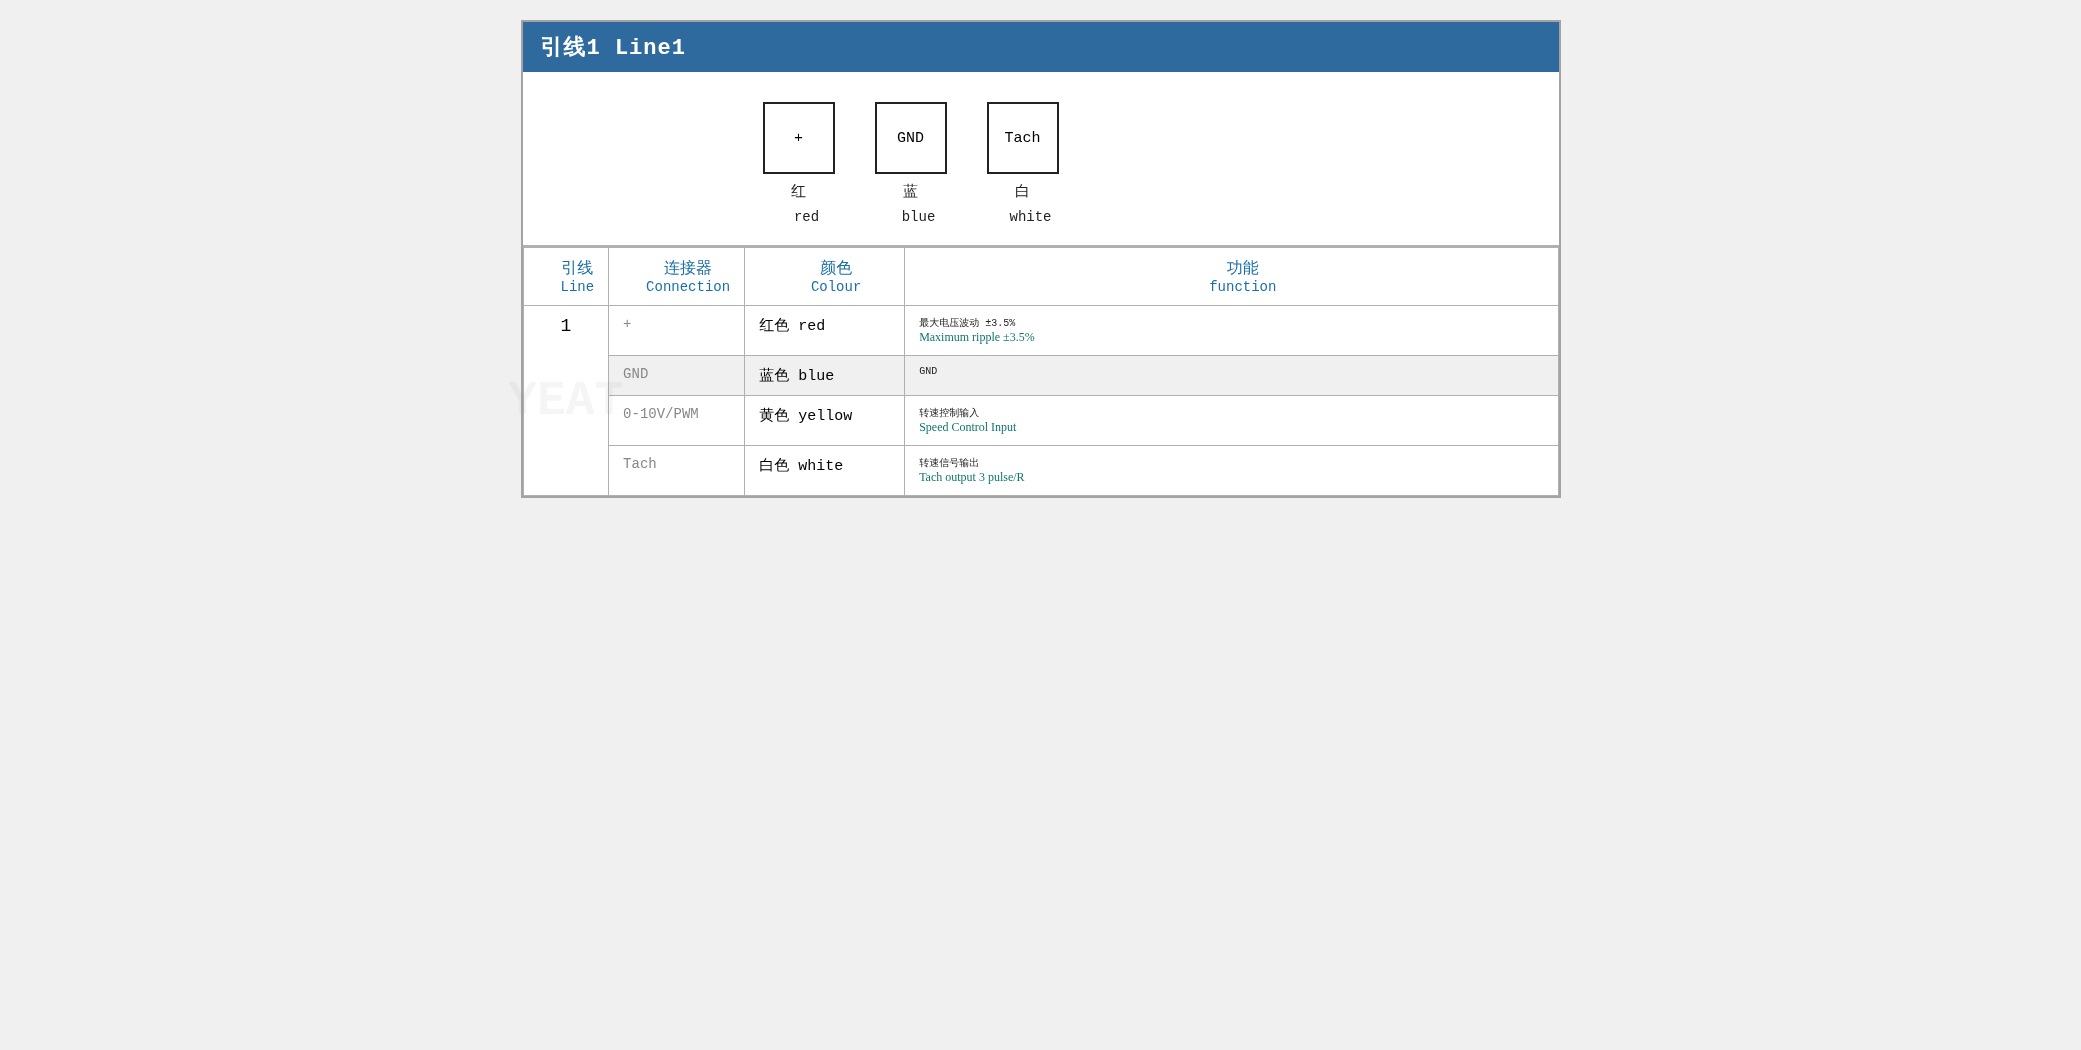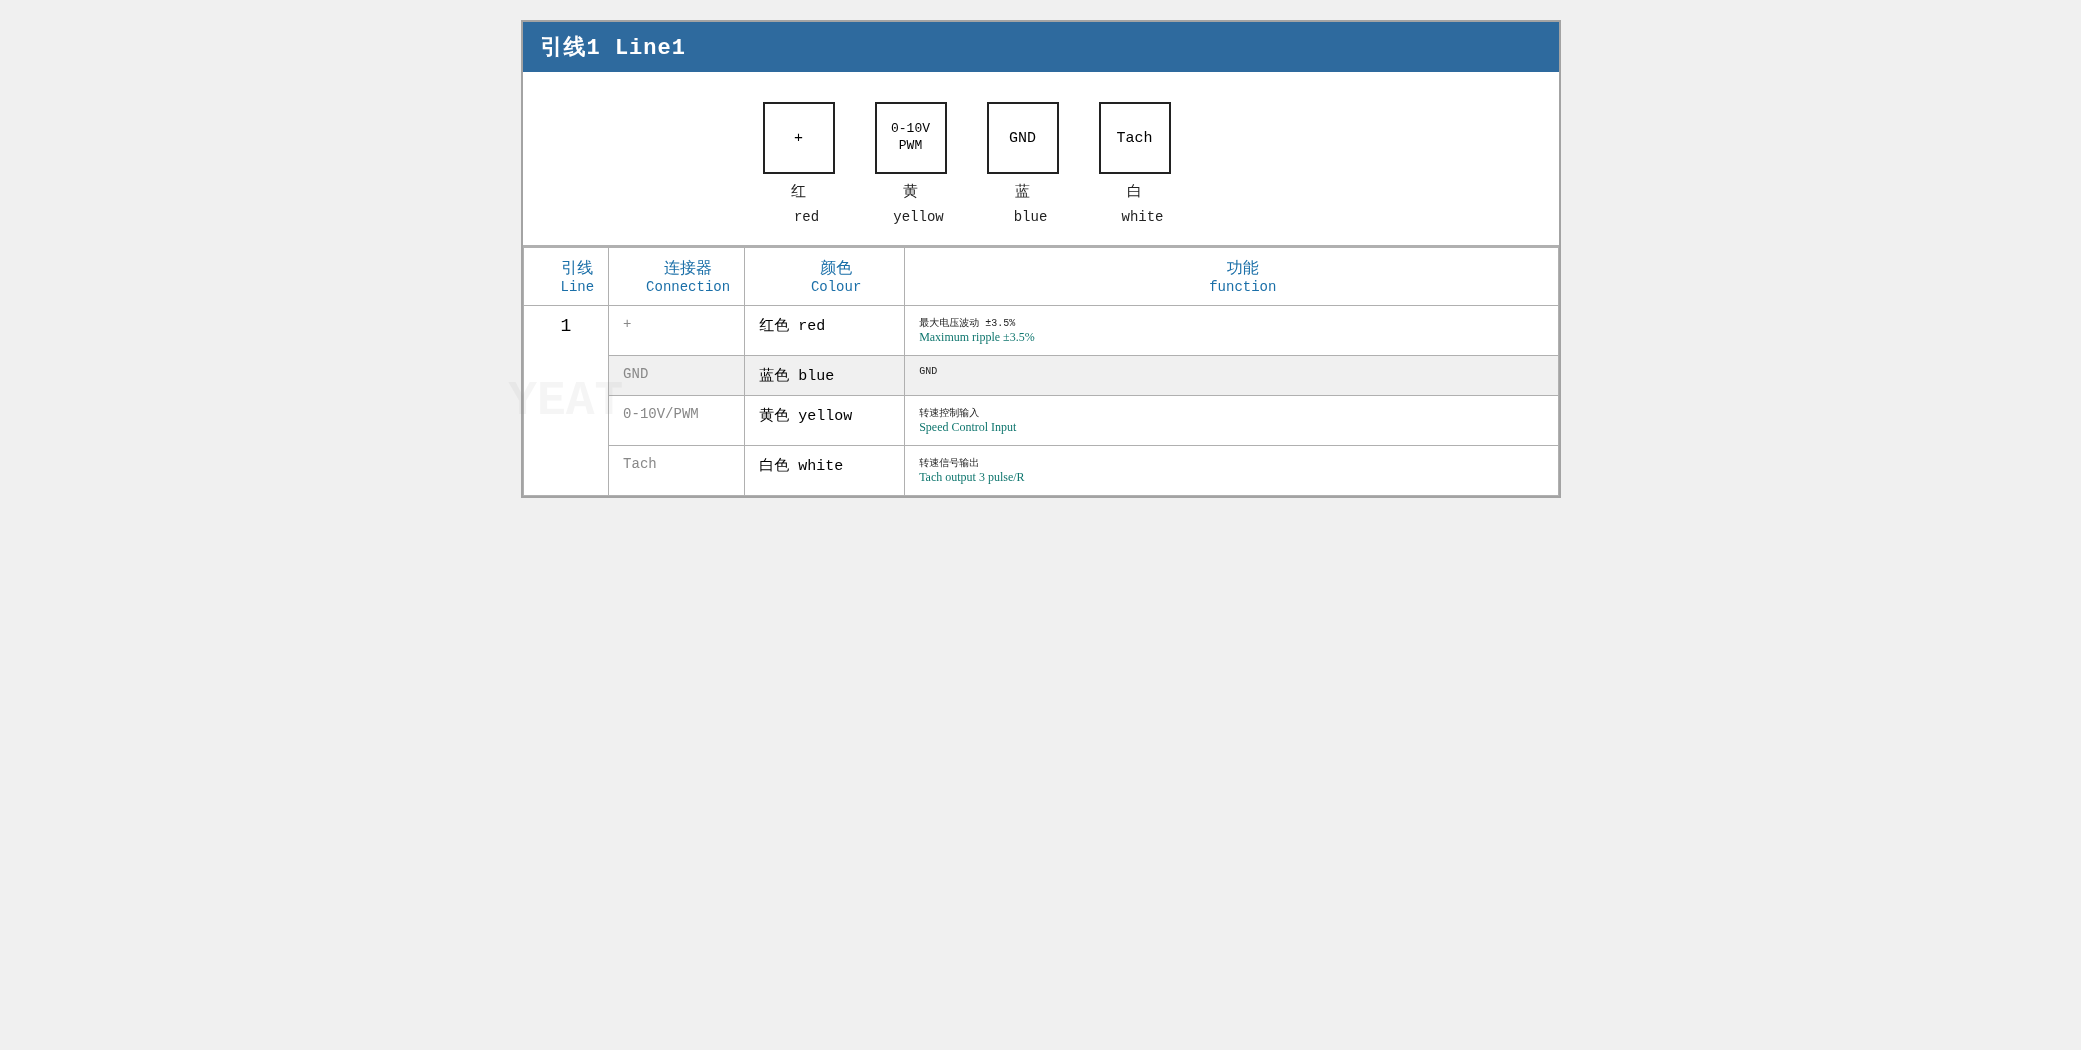--- a/index.html
+++ b/index.html
@@ -160,25 +160,20 @@
 
   <div class="diagram-section">
     <div class="diagram-inner">
 
       <div class="connector-box">
         <div class="box-symbol">+</div>
         <div class="box-label-zh">红</div>
         <div class="box-label-en">red</div>
       </div>
 
-      <div class="connector-box">
-        <div class="box-symbol" style="font-size:13px; line-height:1.3; text-align:center;">0-10V<br>PWM</div>
-        <div class="box-label-zh">黄</div>
-        <div class="box-label-en">yellow</div>
-      </div>
 
       <div class="connector-box">
         <div class="box-symbol">GND</div>
         <div class="box-label-zh">蓝</div>
         <div class="box-label-en">blue</div>
       </div>
 
       <div class="connector-box">
         <div class="box-symbol">Tach</div>
         <div class="box-label-zh">白</div>

